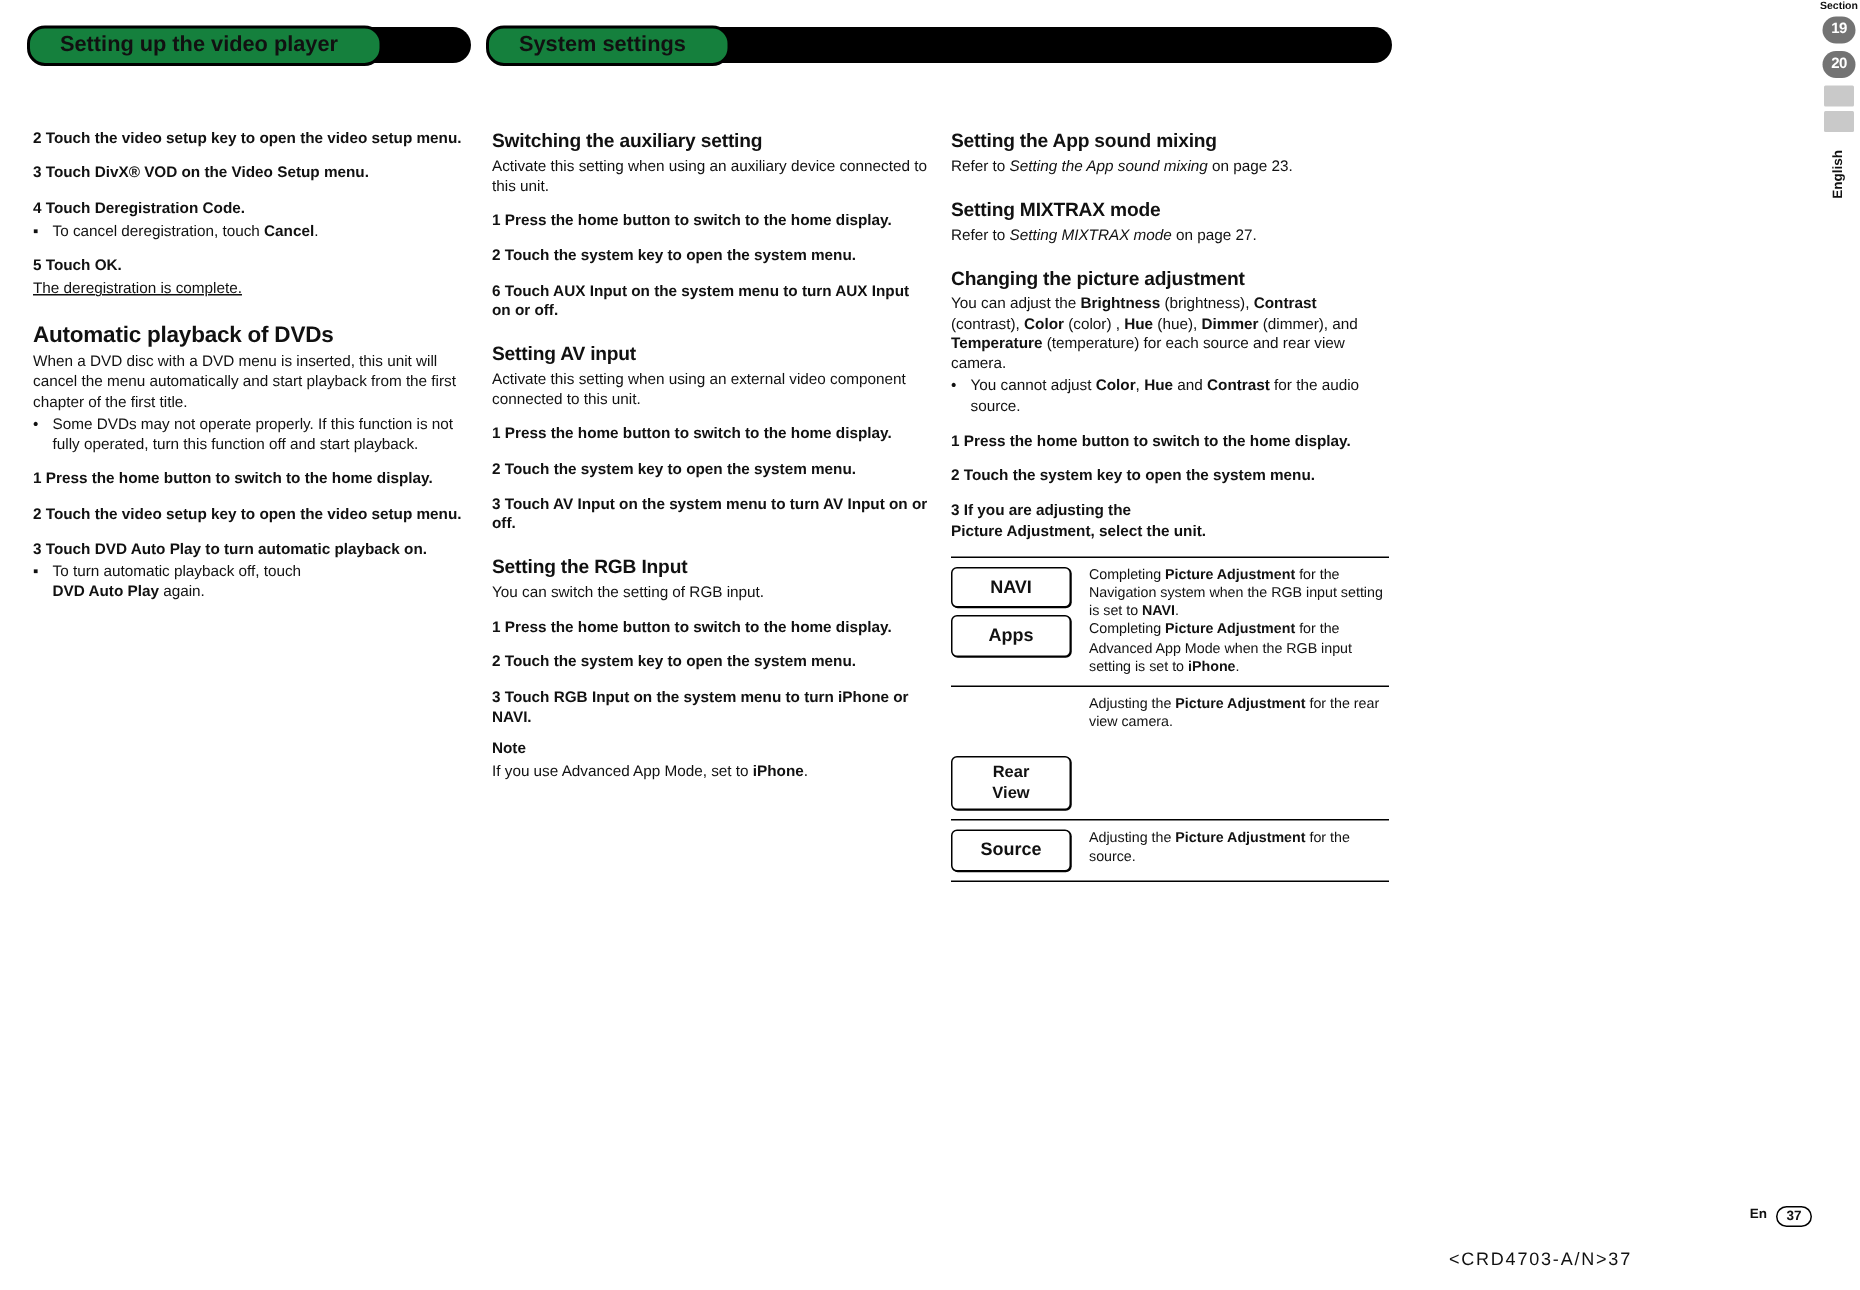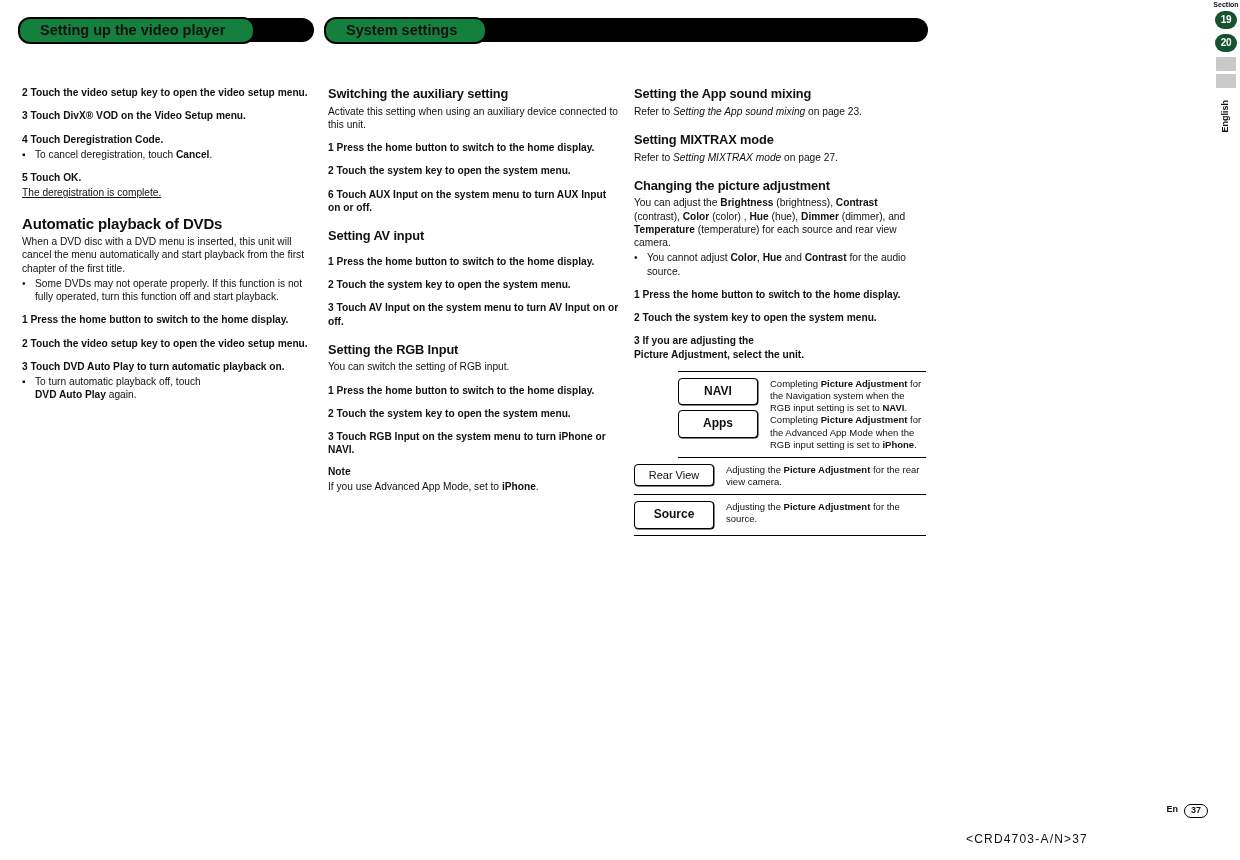--- a/index.html
+++ b/index.html
@@ -76,51 +76,51 @@
   
   .margin {
     position: absolute;
     right: 0;
     top: 0;
     width: 28px;
     text-align: center;
   }
   .margin .sec-lbl { font-size: 7px; font-weight: 700; margin-bottom: 2px; }
   .badge {
-    width: 22px; height: 18px; background: #14532d; color: #fff;
+    width: 22px; height: 18px; background: #737373; color: #fff;
     border-radius: 9px; margin: 0 auto 5px auto;
     font-size: 10px; font-weight: 800; line-height: 18px;
     letter-spacing: -0.4px;
   }
   .lang {
     writing-mode: vertical-rl;
     transform: rotate(180deg);
     font-size: 9px; font-weight: 700;
     margin: 12px auto 0 auto;
   }
   .gray { width: 20px; height: 14px; background: #c9c9c9; margin: 0 auto 3px auto; border-radius: 1px; }
 
   
   .tbl { margin-top: 10px; }
   .trow { display: flex; align-items: flex-start; border-bottom: 1px solid #000; padding: 6px 0; }
-  .trow.first { border-top: 1px solid #000; margin-left: 44px; }
+  .trow.first { border-top: 1px solid #000; }
   .trow .cell-btn { width: 80px; flex: 0 0 80px; }
   .trow .desc { flex: 1; padding-left: 12px; font-size: 9.5px; line-height: 1.28; }
   .btn {
     border: 1.5px solid #000;
     border-radius: 4px;
     text-align: center;
     padding: 5px 2px;
     font-weight: 800;
     font-size: 12px;
     margin-bottom: 5px;
     box-shadow: 0.5px 0.5px 0 #000;
     background: #fff;
   }
-  .btn.small { font-size: 11px; font-weight: 400; padding: 3px 5px; }
+  .btn.small { font-size: 11px; font-weight: 700; padding: 3px 19px; margin-top: 40px; }
   .btn:last-child { margin-bottom: 0; }
 
   .footer {
     position: absolute;
     right: 32px;
     bottom: 42px;
     font-size: 9px;
     display: flex;
     align-items: flex-start;
     gap: 6px;
@@ -181,20 +181,21 @@
       <div class="label">System settings</div>
     </div>
 
     <h3 class="h" style="margin-top:0">Switching the auxiliary setting</h3>
     <p>Activate this setting when using an auxiliary device connected to this unit.</p>
     <p class="step">1    Press the home button to switch to the home display.</p>
     <p class="step">2    Touch the system key to open the system menu.</p>
     <p class="step">6    Touch AUX Input on the system menu to turn AUX Input on or off.</p>
 
     <h3 class="h">Setting AV input</h3>
+    <p>Activate this setting when using an external video component connected to this unit.</p>
     <p class="step">1    Press the home button to switch to the home display.</p>
     <p class="step">2    Touch the system key to open the system menu.</p>
     <p class="step">3    Touch AV Input on the system menu to turn AV Input on or off.</p>
 
     <h3 class="h">Setting the RGB Input</h3>
     <p>You can switch the setting of RGB input.</p>
     <p class="step">1    Press the home button to switch to the home display.</p>
     <p class="step">2    Touch the system key to open the system menu.</p>
     <p class="step">3    Touch RGB Input on the system menu to turn iPhone or NAVI.</p>
     <p class="note-label">Note</p>

